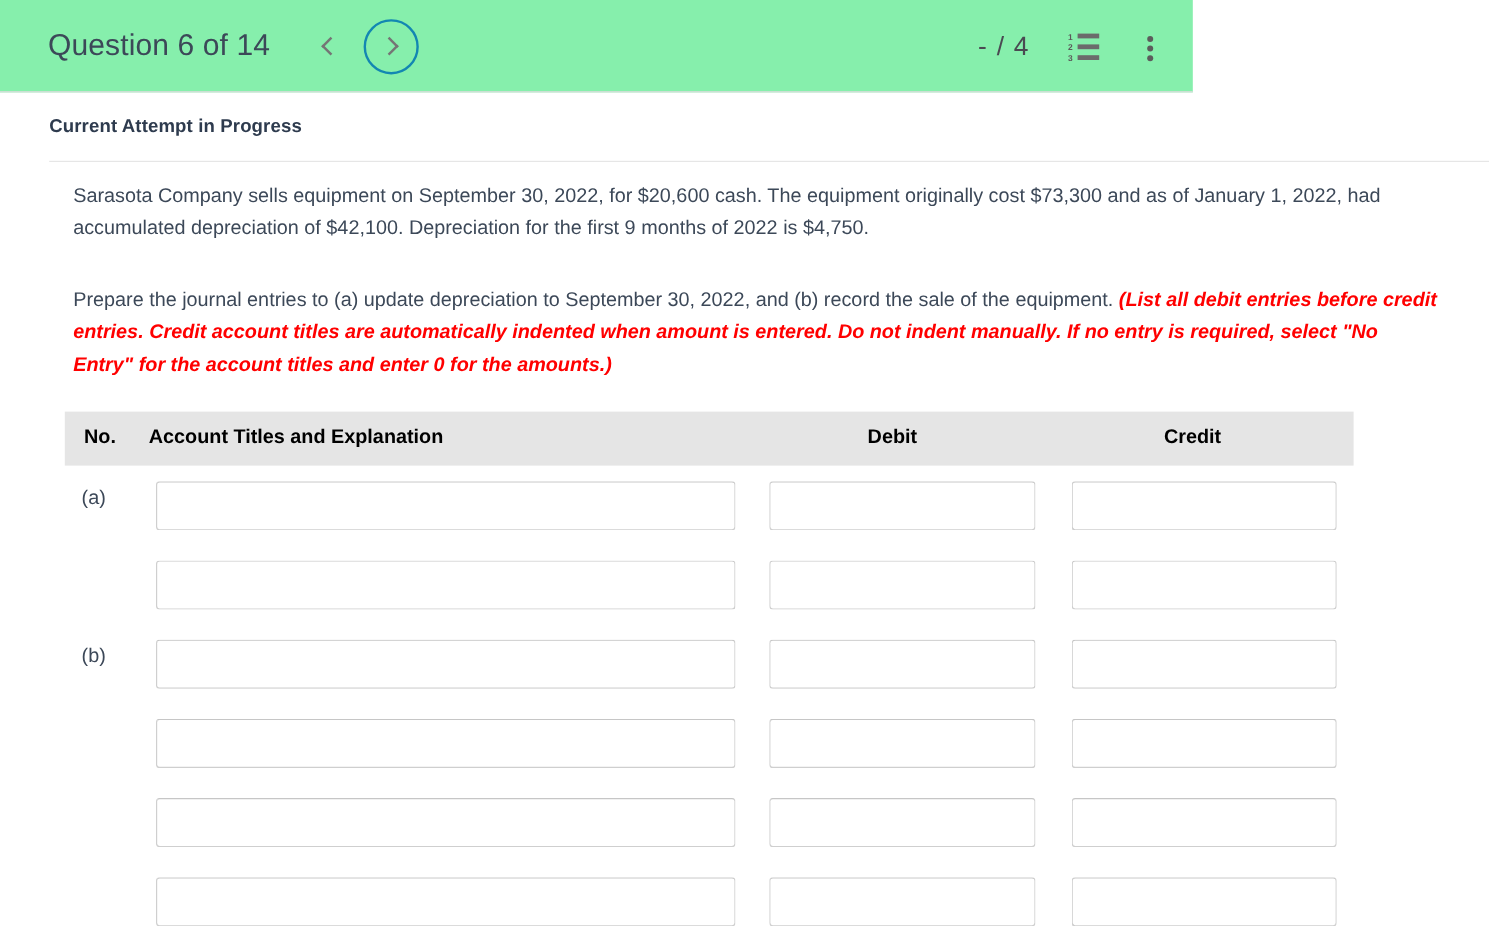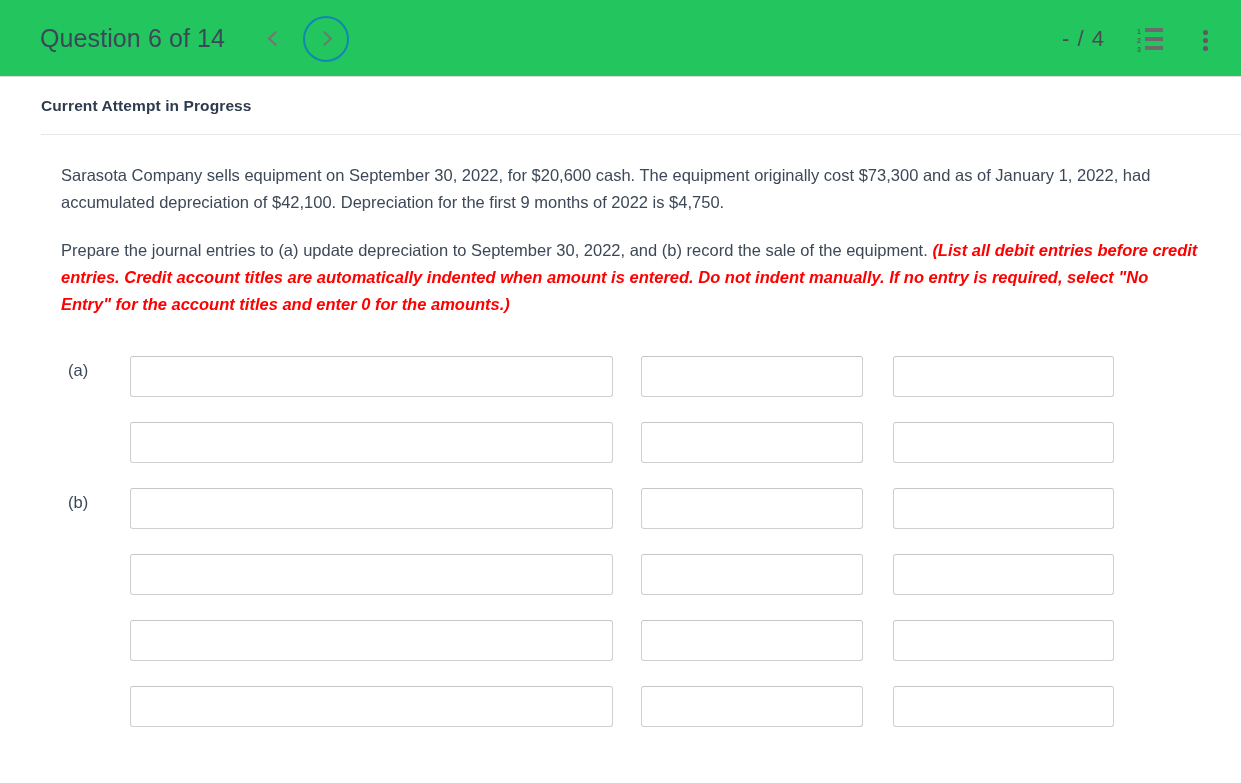--- a/index.html
+++ b/index.html
@@ -14,23 +14,23 @@
     font-family: "Liberation Sans", sans-serif;
     color: #32323a;
     overflow: hidden;
   }
 
   
   .topbar {
     position: absolute;
     left: 0;
     top: 0;
-    width: 1241px;
+    width: 994px;
     height: 77px;
-    background: #22c55e;
+    background: #86efac;
     border-bottom: 1px solid #dcdcdc;
     box-sizing: border-box;
   }
   .topbar-left {
     position: absolute;
     left: 40px;
     top: 0;
     height: 77px;
     display: flex;
     align-items: center;
@@ -152,21 +152,21 @@
 
   
   .para {
     position: absolute;
     left: 61px;
     width: 1140px;
     font-size: 16.5px;
     line-height: 27px;
     color: #3c4858;
   }
-  .para-1 { top: 150px; margin-top: 12px; }
+  .para-1 { top: 150px; }
   .para-2 { top: 237px; }
   .redital {
     color: #ff0000;
     font-style: italic;
     font-weight: bold;
   }
 
   
   .jtable {
     position: absolute;
@@ -264,20 +264,26 @@
 <div class="divider"></div>
 
 <div class="para para-1">Sarasota Company sells equipment on September 30, 2022, for $20,600 cash. The equipment originally cost $73,300 and as of January 1, 2022, had accumulated depreciation of $42,100. Depreciation for the first 9 months of 2022 is $4,750.</div>
 
 <div class="para para-2">
   <span>Prepare the journal entries to (a) update depreciation to September 30, 2022, and (b) record the sale of the equipment. </span><span class="redital">(List all debit entries before credit entries. Credit account titles are automatically indented when amount is entered. Do not indent manually. If no entry is required, select "No Entry" for the account titles and enter 0 for the amounts.)</span>
 </div>
 
 <div class="jtable">
 
+  <div class="jhead">
+    <span class="h-no">No.</span>
+    <span class="h-account">Account Titles and Explanation</span>
+    <span class="h-debit">Debit</span>
+    <span class="h-credit">Credit</span>
+  </div>
 
   <div class="jrow">
     <span class="rowlabel">(a)</span>
     <input class="cell-input in-account" type="text" value="" style="">
     <input class="cell-input in-debit" type="text" value="" style="">
     <input class="cell-input in-credit" type="text" value="" style="">
   </div>
 
   <div class="jrow">
     <span class="rowlabel"></span>

